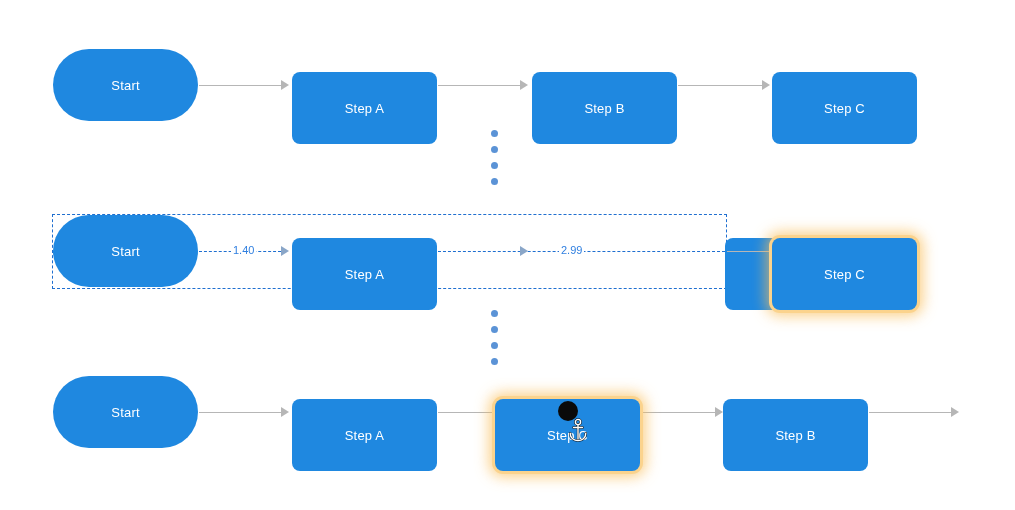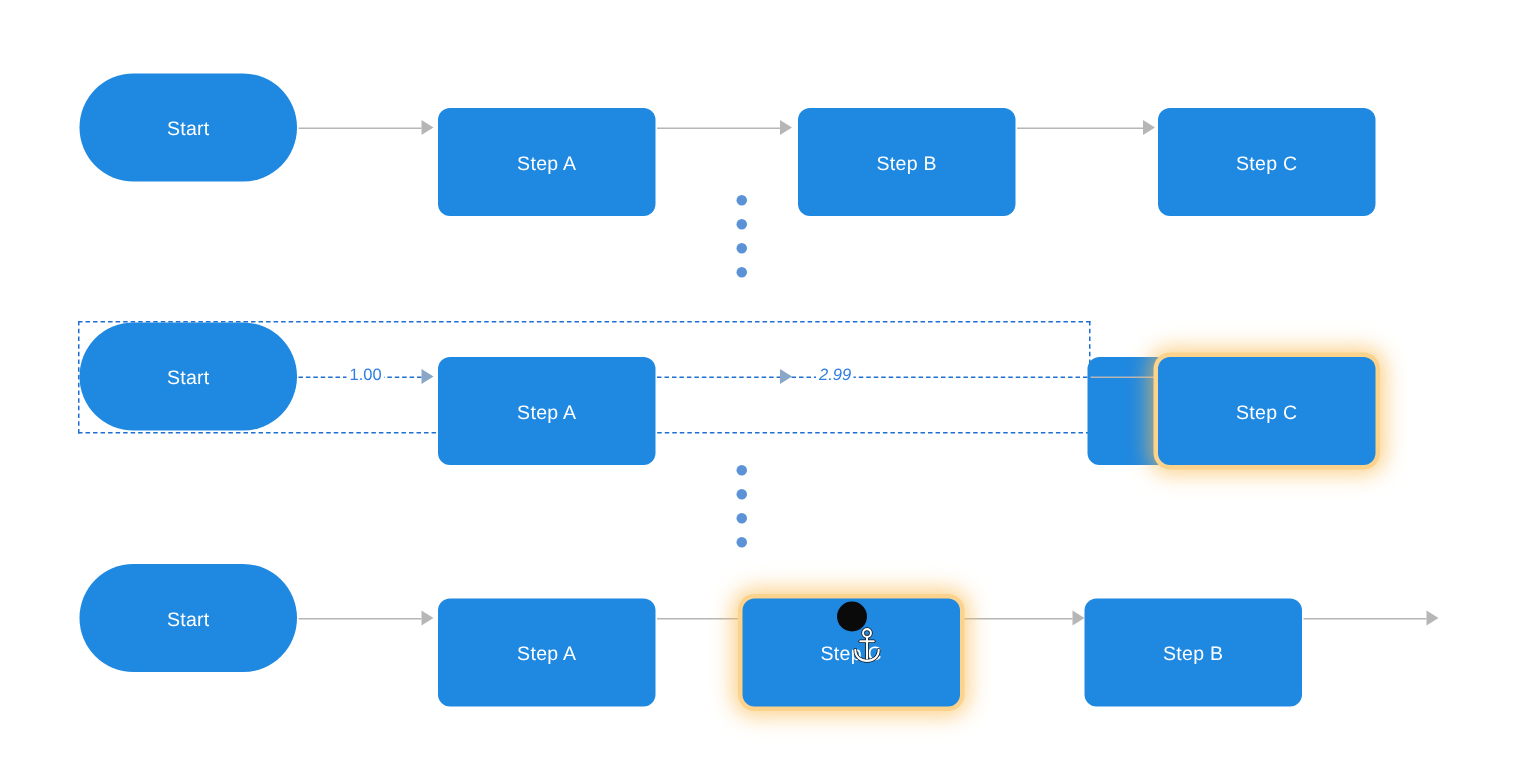--- a/index.html
+++ b/index.html
@@ -129,25 +129,25 @@
     <div class="dot"></div>
     <div class="dot"></div>
     <div class="dot"></div>
     <div class="dot"></div>
   </div>
 
   <div class="selection-rect" style="left:52px; top:214px; width:675px; height:75px;"></div>
 
   <div class="edge dashed" style="left:199px; top:251px; width:82px;"></div>
   <div class="arrow blue" style="left:281px; top:246px;"></div>
-  <div class="edge-label" style="left:231px; top:244px;">1.00</div>
+  <div class="edge-label" style="left:231px; top:244px;">1.40</div>
 
   <div class="edge dashed" style="left:438px; top:251px; width:287px;"></div>
   <div class="arrow blue" style="left:520px; top:246px;"></div>
-  <div class="edge-label" style="left:544px; top:244px;font-style:italic;">2.99</div>
+  <div class="edge-label" style="left:559px; top:244px;">2.99</div>
 
   <div class="edge" style="left:727px; top:251px; width:50px; z-index:4;"></div>
   <div class="arrow" style="left:770px; top:246px; z-index:4;"></div>
 
   <div class="node pill" style="left:53px; top:215px; width:145px; height:72px;">Start</div>
   <div class="node rounded" style="left:292px; top:215px; width:145px; height:72px;">Step A</div>
   <div class="node rounded behind" style="left:725px; top:215px; width:145px; height:72px;"></div>
   <div class="node rounded selected" style="left:772px; top:215px; width:145px; height:72px;">Step C</div>
 
   <div class="ellipsis" style="left:491px; top:310px;">

